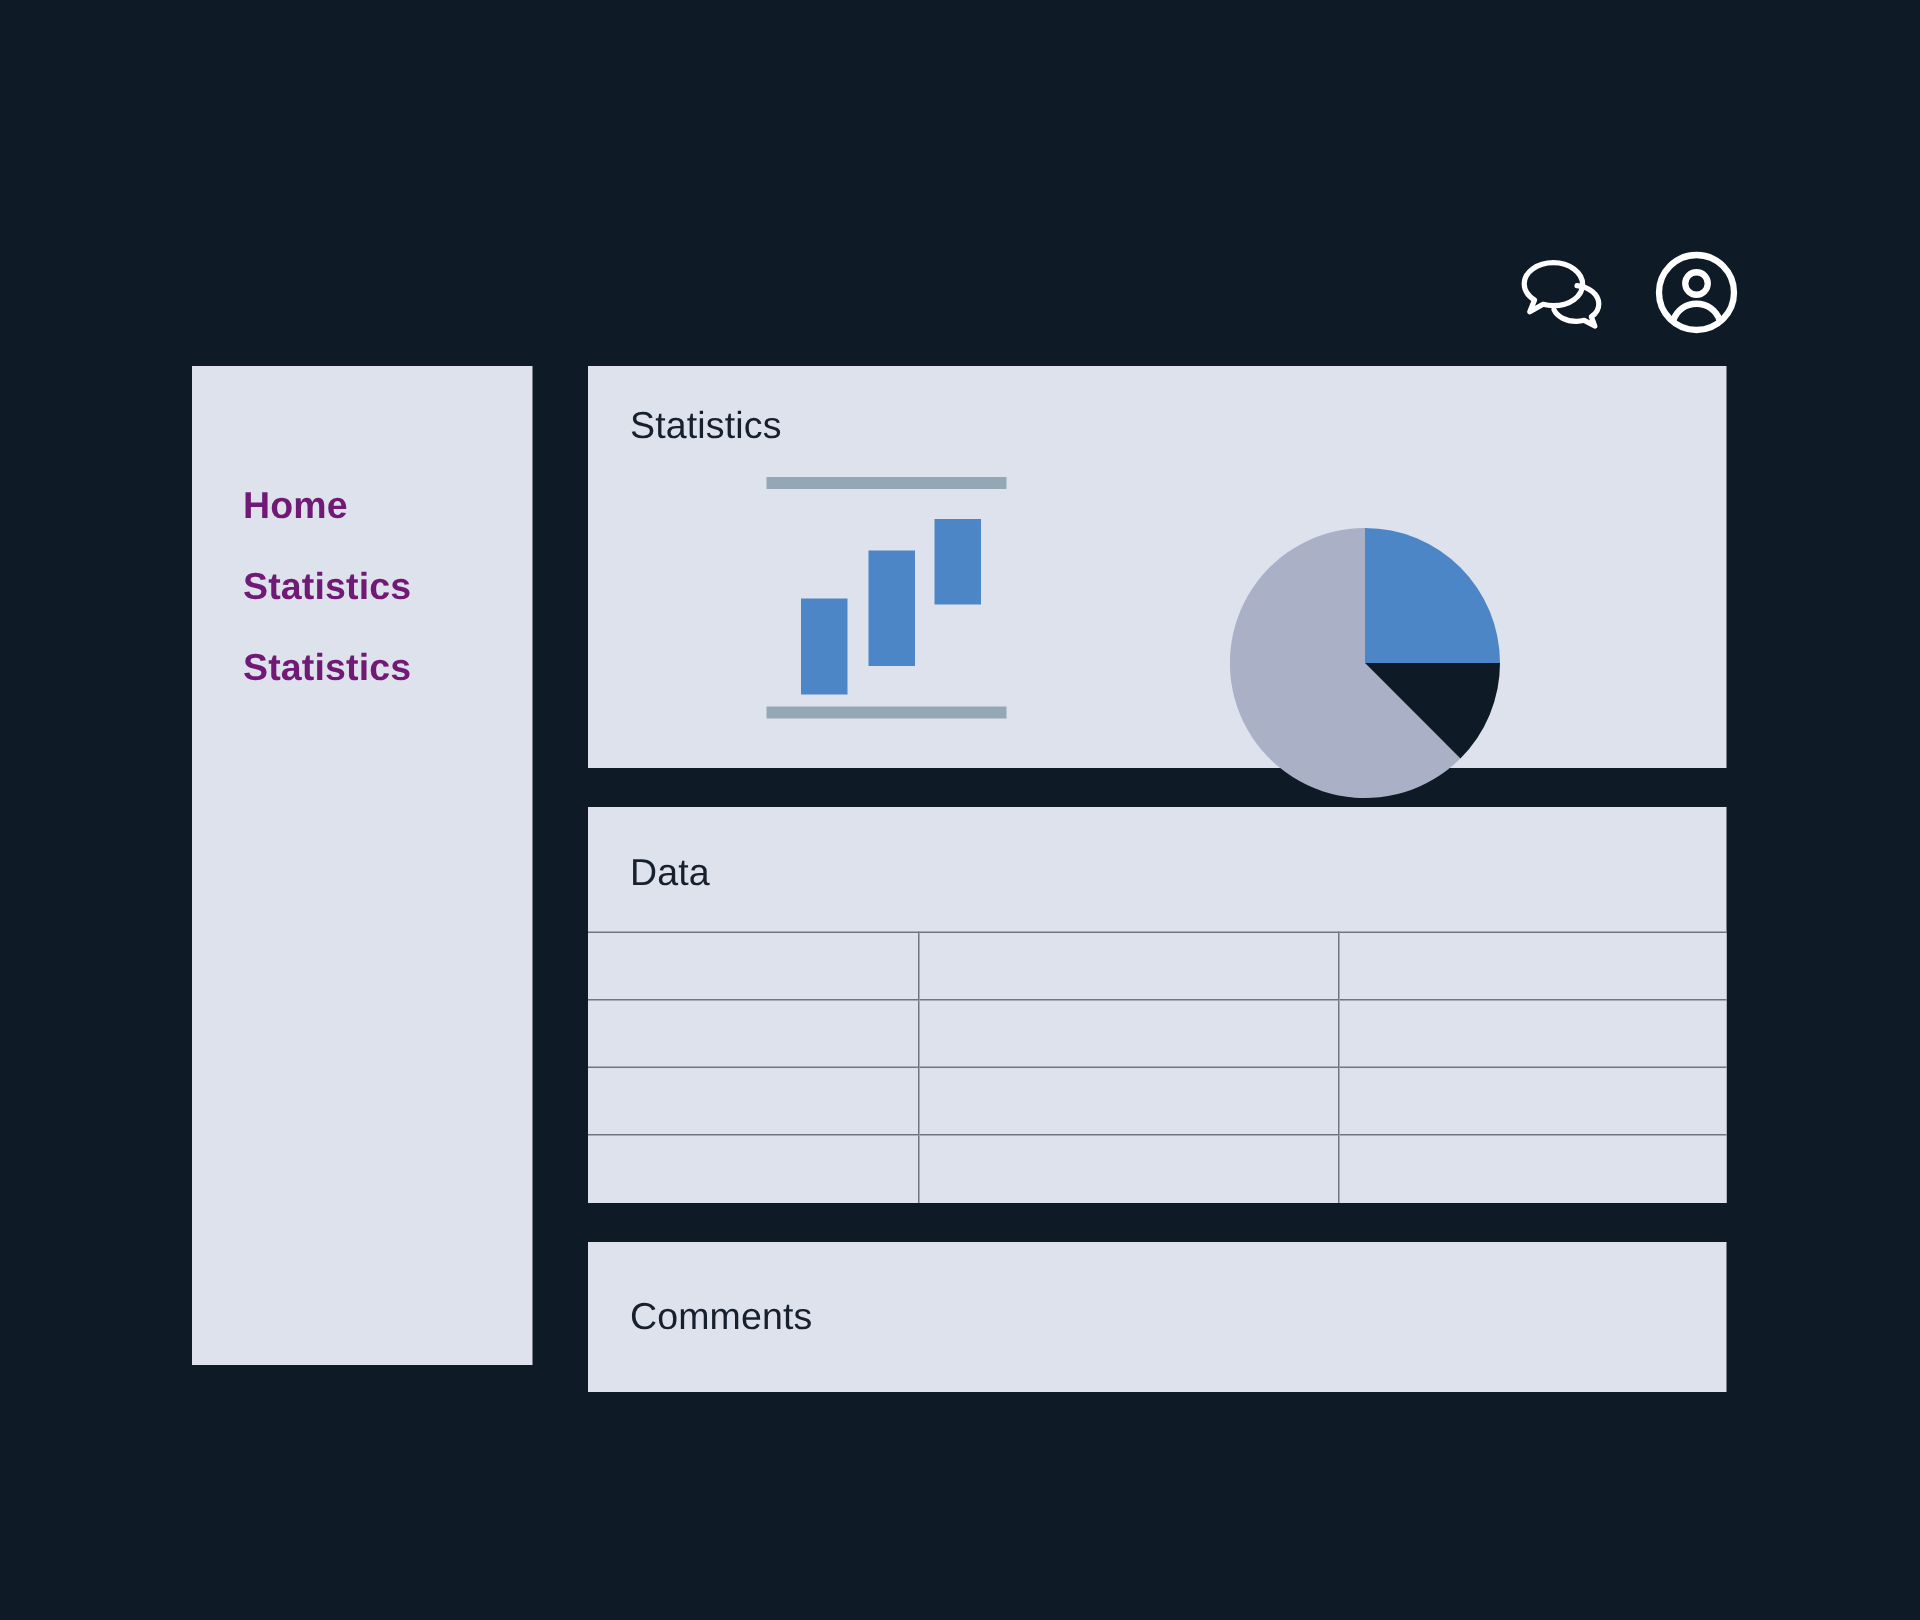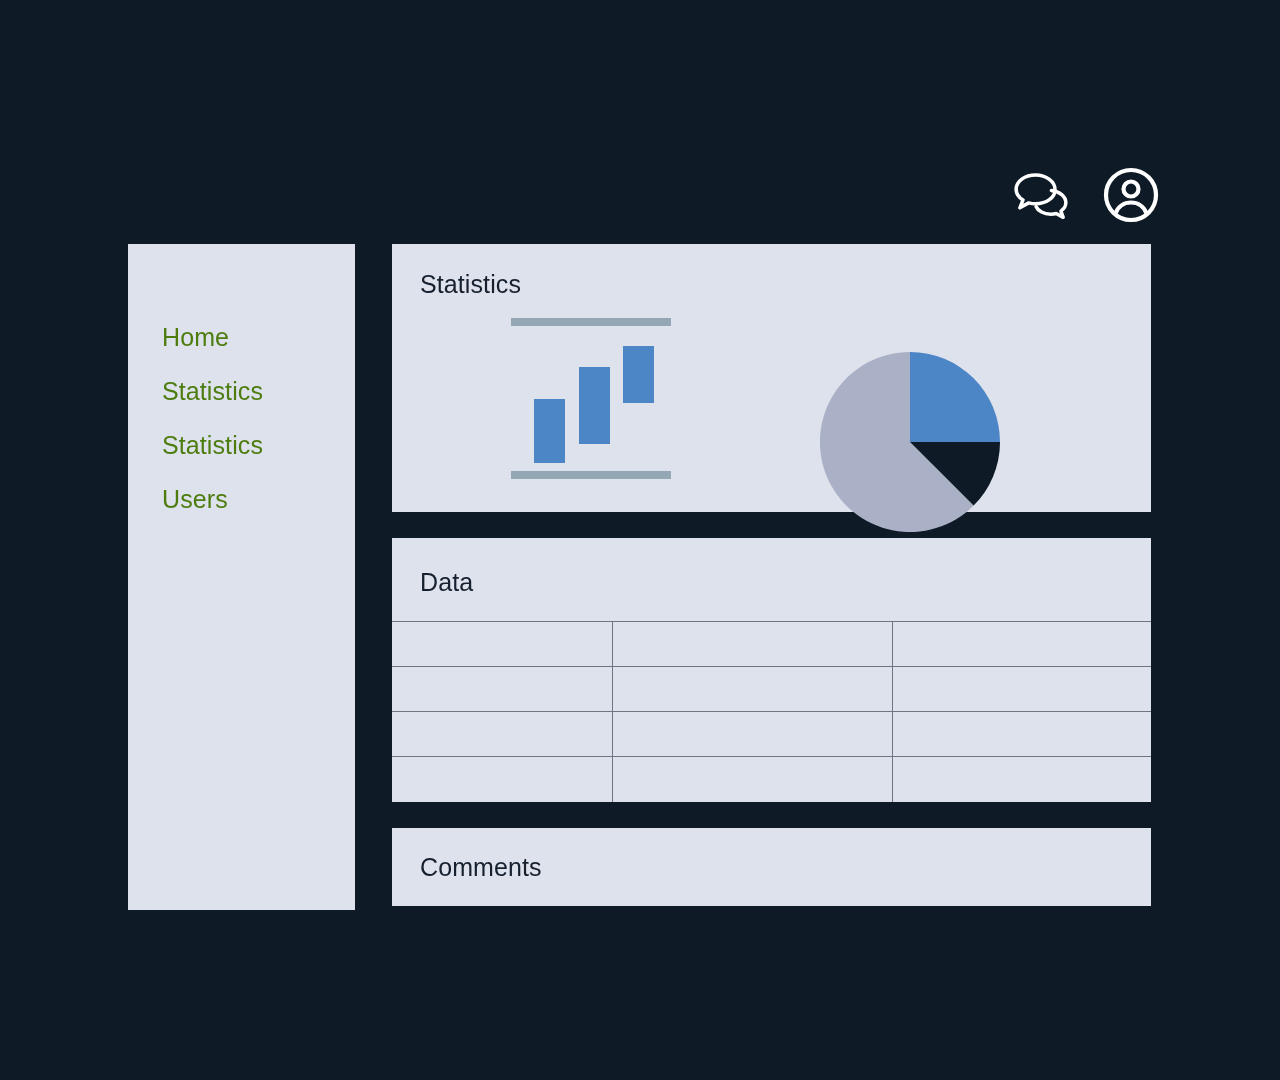--- a/index.html
+++ b/index.html
@@ -54,23 +54,23 @@
     position: absolute;
     top: 66px;
     left: 34px;
     right: 10px;
     display: flex;
     flex-direction: column;
   }
   .nav-item {
     font-size: 25px;
     line-height: 54px;
-    color: #4d7c0f;
+    color: #701a75;
     letter-spacing: 0.1px;
-    font-weight: 400;
+    font-weight: 700;
     cursor: pointer;
     white-space: nowrap;
   }
 
   
   #main {
     position: absolute;
     left: 392px;
     top: 244px;
     width: 759px;
@@ -168,23 +168,23 @@
   }
   .data-table tr td:last-child { border-right: none; }
   .data-table tr:last-child td { border-bottom: none; }
   .col-1 { width: 220px; }
   .col-2 { width: 280px; }
   .col-3 { width: 259px; }
 
   
   #panel-comments {
     position: relative;
-    height: 78px;
-    display: flex;
-    align-items: flex-start;
+    height: 100px;
+    display: flex;
+    align-items: center;
   }
   #panel-comments .panel-title {
     line-height: 78px;
   }
 </style>
 </head>
 <body>
 
 <div id="app">
 
@@ -205,21 +205,20 @@
       </svg>
     </div>
 
   </div>
 
   <nav id="sidebar">
     <div class="nav-list">
       <div class="nav-item">Home</div>
       <div class="nav-item">Statistics</div>
       <div class="nav-item">Statistics</div>
-      <div class="nav-item">Users</div>
     </div>
   </nav>
 
   <div id="main">
 
     <section class="panel" id="panel-statistics">
       <div class="panel-title">Statistics</div>
 
       <div class="chart-area">
 

